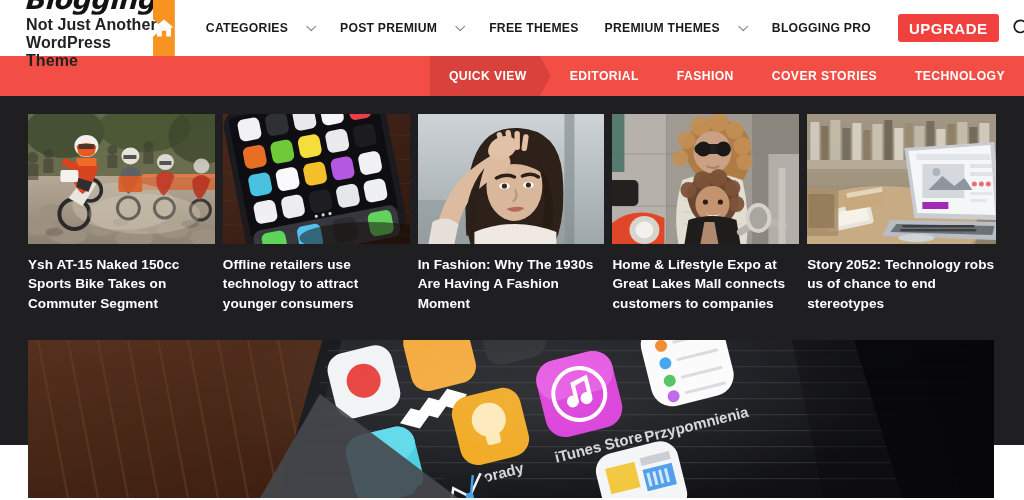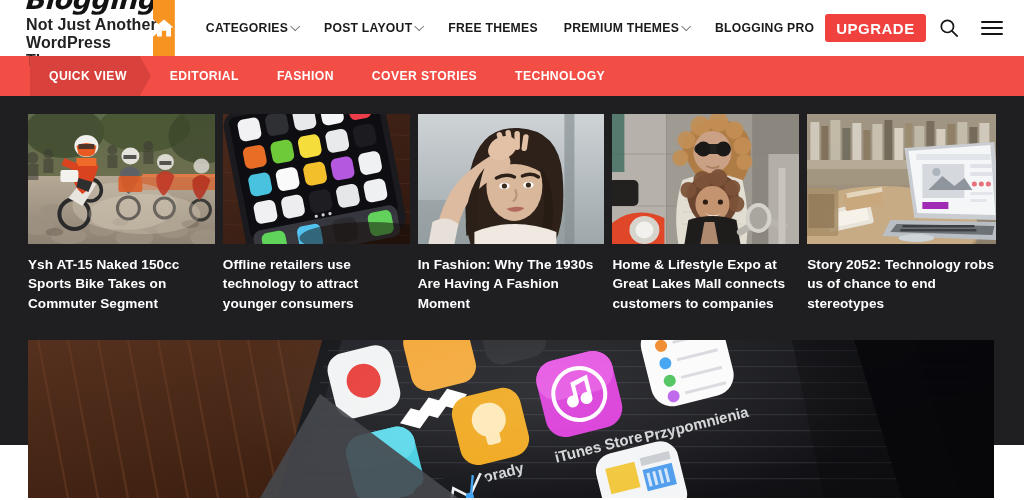--- a/index.html
+++ b/index.html
@@ -56,21 +56,21 @@
   .home-tab svg { display:block; }
 
   .mainnav {
     flex:1;
     display:flex;
     align-items:center;
     padding-left:18px;
     gap:0;
   }
   .mainnav .nav-item {
-    display:flex; align-items:center; gap:3px;
+    display:flex; align-items:center; gap:19px;
     font-size:12.2px;
     font-weight:700;
     letter-spacing:0.25px;
     color:#1a1a1a;
     padding:0 13px;
     height:100%;
     cursor:pointer;
     white-space:nowrap;
   }
   .caret {
@@ -99,20 +99,21 @@
   }
   .icon-btn { cursor:pointer; display:flex; align-items:center; }
 
   
   .subnav {
     height:40px;
     background:#f24e46;
     display:flex;
     align-items:stretch;
     padding-left:30px;
+    justify-content:flex-end;
   }
   .subnav-item {
     display:flex; align-items:center;
     color:#ffffff;
     font-size:12.2px;
     font-weight:700;
     letter-spacing:0.4px;
     padding:0 19px;
     cursor:pointer;
     white-space:nowrap;
@@ -182,21 +183,21 @@
       </svg>
     </span>
   </div>
 
   <nav class="mainnav">
     <div class="nav-item">
       <span>CATEGORIES</span>
       <span class="caret"></span>
     </div>
     <div class="nav-item">
-      <span>POST LAYOUT</span>
+      <span>POST PREMIUM</span>
       <span class="caret"></span>
     </div>
     <div class="nav-item">
       <span>FREE THEMES</span>
     </div>
     <div class="nav-item">
       <span>PREMIUM THEMES</span>
       <span class="caret"></span>
     </div>
     <div class="nav-item">

